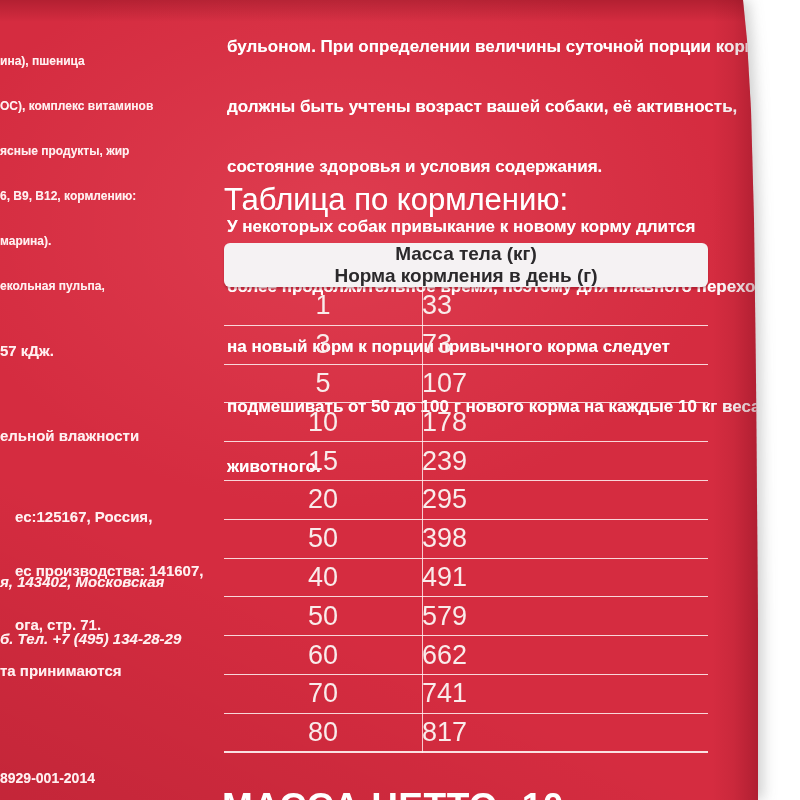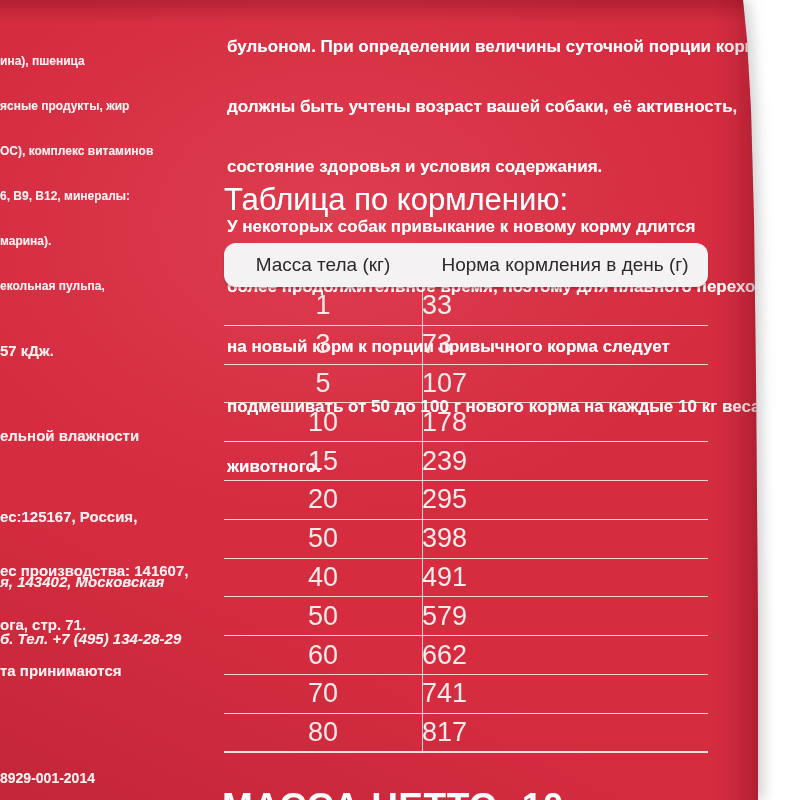--- a/index.html
+++ b/index.html
@@ -32,36 +32,36 @@
     text-shadow:0 0 0.5px rgba(255,255,255,0.55);
   }
   
   .lfrag{
     position:absolute;left:0;color:#ffeff0;font-weight:700;white-space:pre;
     text-shadow:0 0 0.5px rgba(255,240,240,0.5);
   }
   .ingredients{top:24px;font-size:12px;line-height:15px;}
   .energy{top:342px;font-size:15px;}
   .humidity{top:427px;font-size:15px;}
-  .addr1{top:472px;font-size:15px;line-height:18px;}
+  .addr1{top:472px;font-size:15px;line-height:18px;margin-left:15px;}
   .addr2{top:534px;font-size:15px;line-height:19px;font-style:italic;}
   .addr3{top:600px;font-size:15px;line-height:17px;}
   .claims{top:662px;font-size:15px;}
   .standards{top:736px;font-size:14px;line-height:17px;}
   
   .tbl-title{
     position:absolute;left:224px;top:182px;color:#ffffff;
     font-size:31px;font-weight:400;white-space:nowrap;
     text-shadow:0 0 0.5px rgba(255,255,255,0.5);
   }
   .tbl-header{
     position:absolute;left:224px;top:243px;width:484px;height:44px;
-    background:#f5f2f3;border-radius:12px;display:flex;align-items:center;
+    background:#f5f2f3;border-radius:6px;display:flex;align-items:center;
     box-shadow:0 2px 2px rgba(110,5,20,0.35);
-    color:#2b292b;font-size:19px;font-weight:400;
+    color:#2b292b;font-size:19px;font-weight:700;flex-direction:column;
   }
   .tbl-header .c1{width:198px;text-align:center;}
   .tbl-header .c2{width:286px;text-align:center;}
   .tbl-body{position:absolute;left:224px;top:287px;width:484px;}
   .t-row{
     display:flex;height:38.8px;box-sizing:border-box;
     border-bottom:1px solid rgba(255,244,244,0.85);
     align-items:center;color:#f9eceb;font-size:27px;font-weight:400;
   }
   .t-row.last{border-bottom:2px solid rgba(255,244,244,0.9);}
@@ -89,23 +89,23 @@
         <div>состояние здоровья и условия содержания.</div>
         <div>У некоторых собак привыкание к новому корму длится</div>
         <div>более продолжительное время, поэтому для плавного перехода</div>
         <div>на новый корм к порции привычного корма следует</div>
         <div>подмешивать от 50 до 100 г нового корма на каждые 10 кг веса</div>
         <div>животного.</div>
       </div>
 
       <div class="lfrag ingredients">
         <div>ина), пшеница</div>
+        <div>ОС), комплекс витаминов</div>
         <div>ясные продукты, жир</div>
-        <div>ОС), комплекс витаминов</div>
-        <div>6, В9, В12, минералы:</div>
+        <div>6, В9, В12, кормлению:</div>
         <div>марина).</div>
         <div>екольная пульпа,</div>
       </div>
 
       <div class="lfrag energy">57 кДж.</div>
       <div class="lfrag humidity">ельной влажности</div>
 
       <div class="lfrag addr1">
         <div>ес:125167, Россия,</div>
         <div>ес производства: 141607,</div>

